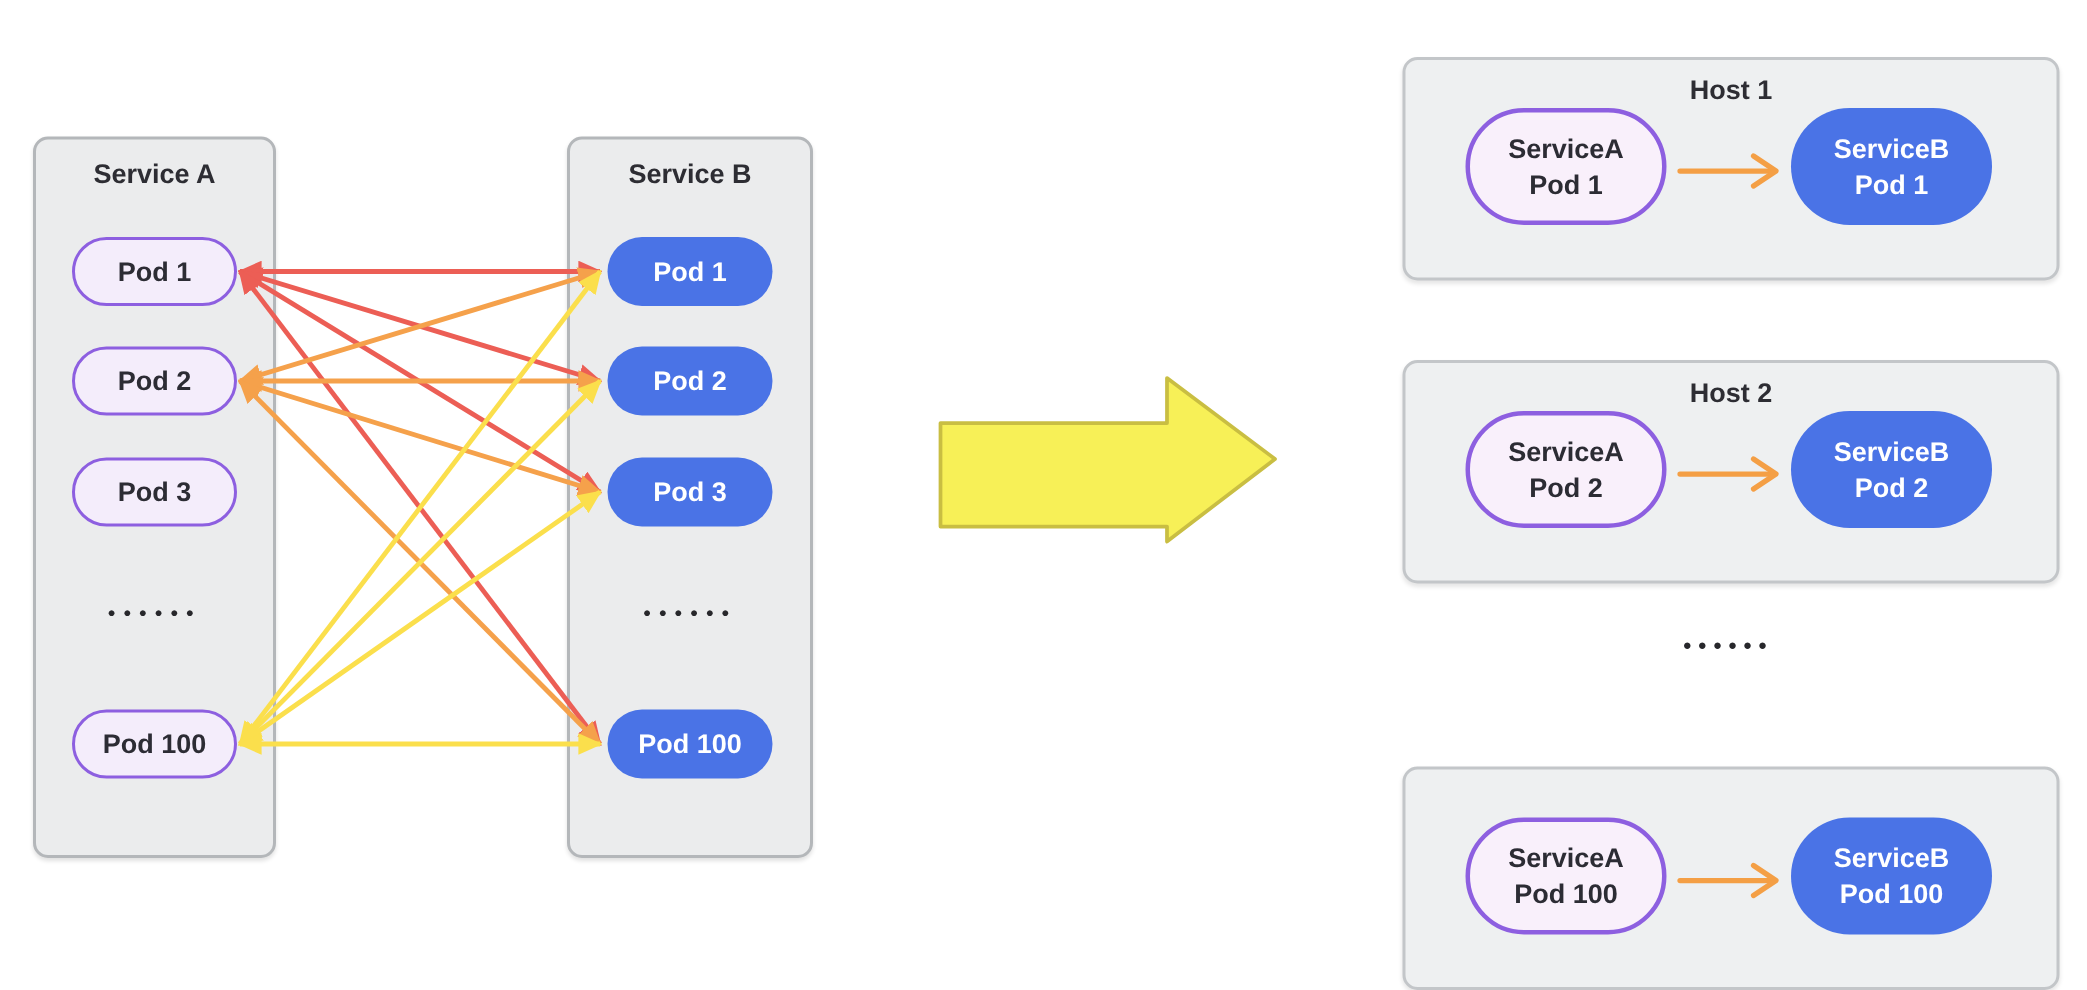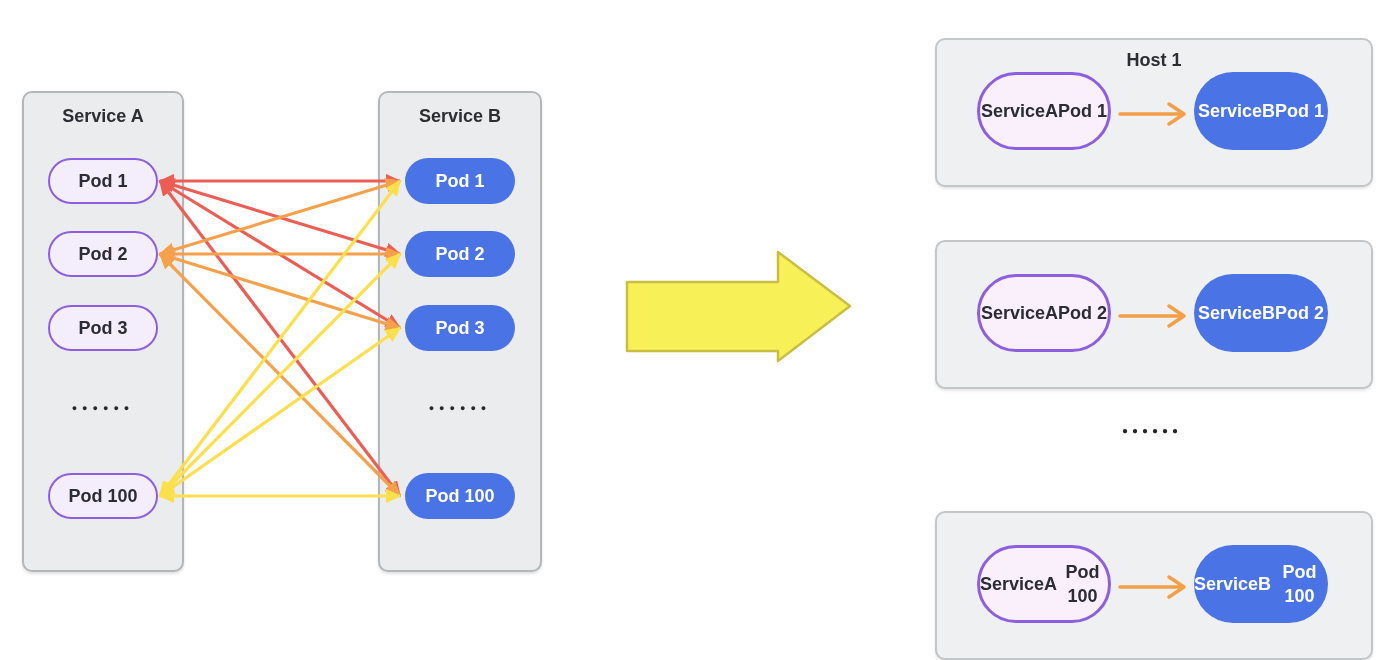--- a/index.html
+++ b/index.html
@@ -39,21 +39,21 @@
     background:#eef0f1;border:2px solid #c3c6c9;border-radius:10px;
     box-shadow:0 2px 3px rgba(0,0,0,0.10);
     margin-top:20px;
   }
   .host-title{
     position:absolute;top:10px;left:0;width:100%;text-align:center;
     font-size:18px;font-weight:700;color:#2d2d33;
   }
   .hpill{
     position:absolute;top:32px;width:134px;height:78px;border-radius:39px;
-    display:flex;flex-direction:row;align-items:center;justify-content:center;
+    display:flex;flex-direction:column;align-items:center;justify-content:center;
     font-size:18px;font-weight:700;line-height:1.35;box-sizing:border-box;text-align:center;
   }
   .hpill-a{left:40px;background:#f9f0fb;border:3px solid var(--c-purple);color:#2c2c34;}
   .hpill-b{left:257px;background:var(--c-blue);color:#ffffff;text-align:center;}
   .host-arrow{position:absolute;left:180px;top:59px;color:var(--c-hostarrow);}
   .host-arrow path{stroke:currentColor;stroke-width:3.5;fill:none;
     stroke-linecap:round;stroke-linejoin:round;}
   .dots-right{left:935px;top:424px;width:434px;font-size:10px;letter-spacing:4px;}
 </style>
 </head>
@@ -134,20 +134,21 @@
       <path d="M3,15 H64"></path>
         <path d="M52,5 L67,15 L52,25"></path>
     </svg>
     <div class="hpill hpill-b">
       <span>ServiceB</span>
       <span>Pod 1</span>
     </div>
   </div>
 
   <div class="host" style="top:220px">
+    <div class="host-title">Host 2</div>
     <div class="hpill hpill-a">
       <span>ServiceA</span>
       <span>Pod 2</span>
     </div>
     <svg class="host-arrow" width="76" height="30" viewBox="0 0 76 30">
       <path d="M3,15 H64"></path>
         <path d="M52,5 L67,15 L52,25"></path>
     </svg>
     <div class="hpill hpill-b">
       <span>ServiceB</span>

